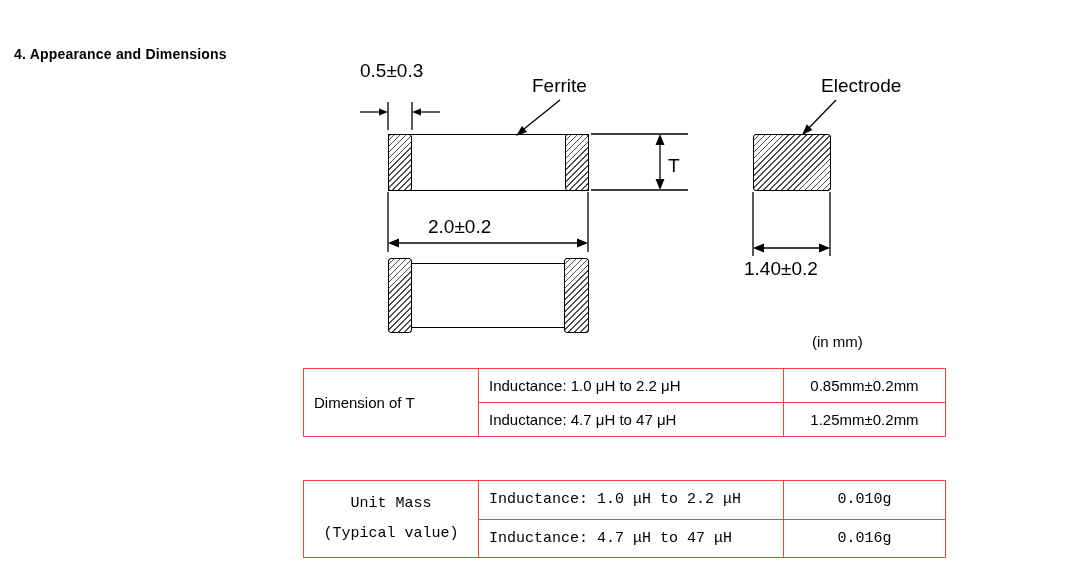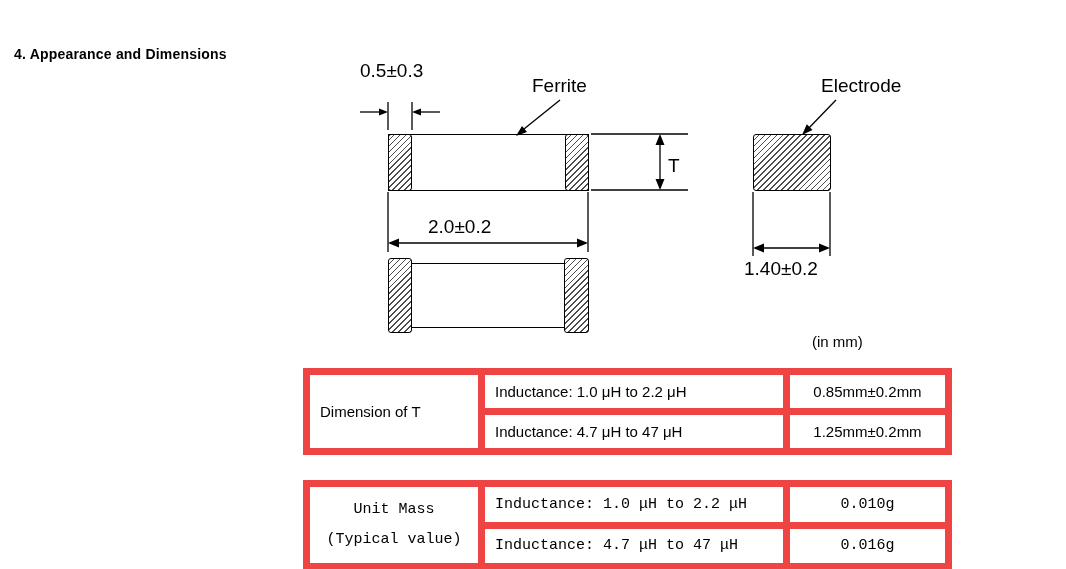--- a/index.html
+++ b/index.html
@@ -53,21 +53,21 @@
   svg.overlay polygon { fill: #000; stroke: none; }
 
   
   table.spec {
     position: absolute;
     border-collapse: collapse;
     font-size: 15px;
     table-layout: fixed;
   }
   table.spec td {
-    border: 7px solid #ef4444;
+    border: 1px solid #ef4444;
     padding: 8px 10px;
     background: #ffffff;
     overflow: hidden;
     white-space: nowrap;
   }
   table.spec.t1 td { height: 32px; }
   table.spec.t2 td { height: 31px; font-family: Liberation Mono, monospace; }
   td.head-left { text-align: left; padding-left: 14px; margin-top: 28px; }
   td.head-center { text-align: center; padding: 0; }
   td.head-center div { line-height: 30px; }

